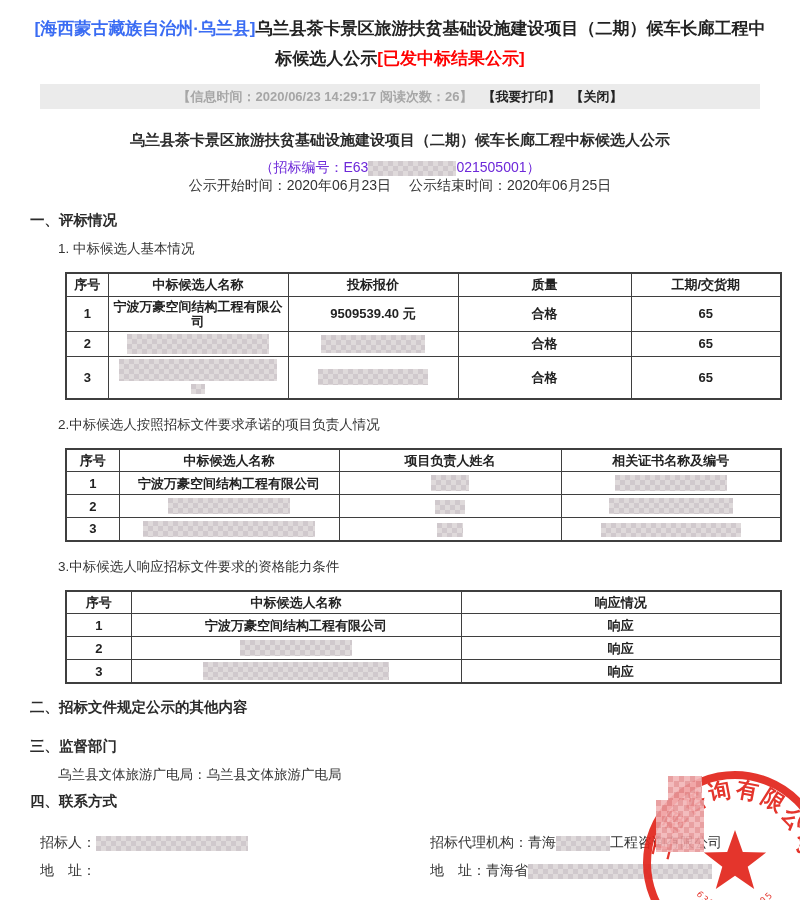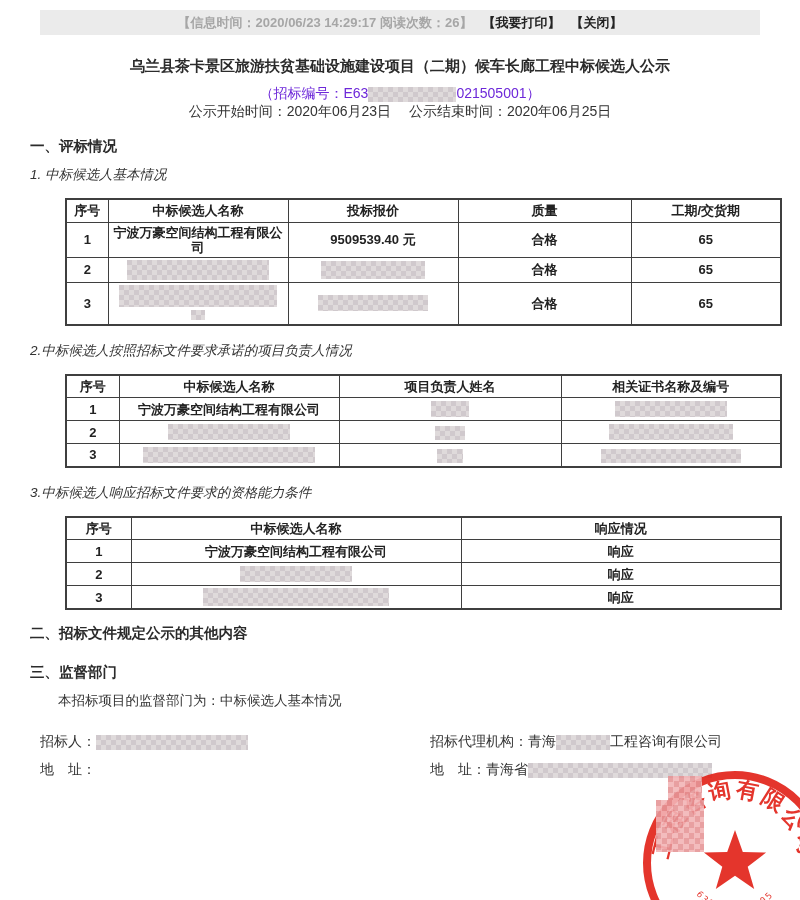--- a/index.html
+++ b/index.html
@@ -47,22 +47,22 @@
     text-align: center;
     font-size: 14px; color: #333;
   }
   .doc-dates span { margin: 0 7px; }
   
   .sec-h {
     margin: 16px 0 0 30px;
     font-size: 14.5px; font-weight: bold; color: #2b2b2b;
   }
   .sub-item {
-    margin: 10px 0 0 30px;
-    font-size: 13.5px; color: #333; font-style: italic;
+    margin: 10px 0 0 58px;
+    font-size: 13.5px; color: #333;
   }
   .sec-text {
     margin: 10px 0 0 58px;
     font-size: 13.5px; color: #333;
   }
   
   table.grid {
     border-collapse: collapse;
     margin: 14px 0 0 65px;
     width: 715px;
@@ -111,20 +111,23 @@
     pointer-events: none;
   }
   .stamp-redact-1 { position: absolute; left: 656px; top: 800px; width: 48px; height: 52px; z-index: 6; }
   .stamp-redact-2 { position: absolute; left: 668px; top: 776px; width: 34px; height: 24px; z-index: 6; }
 </style>
 </head>
 <body>
 
 <div id="page">
 
+  <div class="main-title">
+    <span class="t-blue">[海西蒙古藏族自治州·乌兰县]</span><span>乌兰县茶卡景区旅游扶贫基础设施建设项目（二期）候车长廊工程中标候选人公示</span><span class="t-red">[已发中标结果公示]</span>
+  </div>
 
   <div class="info-bar">
     <span class="meta">【信息时间：2020/06/23 14:29:17  阅读次数：26】</span>
     <span class="btn">【我要打印】</span>
     <span class="btn">【关闭】</span>
   </div>
 
   <div class="doc-title">乌兰县茶卡景区旅游扶贫基础设施建设项目（二期）候车长廊工程中标候选人公示</div>
   <div class="doc-subline">
     <span>（招标编号：E63</span><span class="redact" style="width:88px;"></span><span>021505001）</span>
@@ -242,22 +245,23 @@
       <td class="bold">3</td>
       <td><span class="redact" style="width:186px;height:18px;"></span></td>
       <td class="bold">响应</td>
     </tr>
   </tbody>
     </table>
 
   <div class="sec-h" style="margin-top:14px;">二、招标文件规定公示的其他内容</div>
 
   <div class="sec-h" style="margin-top:20px;">三、监督部门</div>
-  <div class="sec-text">本招标项目的监督部门为：中标候选人基本情况</div>
-
+  <div class="sec-text">乌兰县文体旅游广电局：乌兰县文体旅游广电局</div>
+
+  <div class="sec-h" style="margin-top:8px;">四、联系方式</div>
 
   <div class="contact-wrap">
     <div class="contact-col">
       <div class="c-row"><span>招标人：</span><span class="redact" style="width:152px;"></span></div>
       <div class="c-row">地　址：</div>
 
     </div>
     <div class="contact-col right">
       <div class="c-row"><span>招标代理机构：青海</span><span class="redact" style="width:54px;"></span><span>工程咨询有限公司</span></div>
       <div class="c-row"><span>地　址：青海省</span><span class="redact" style="width:184px;"></span></div>

